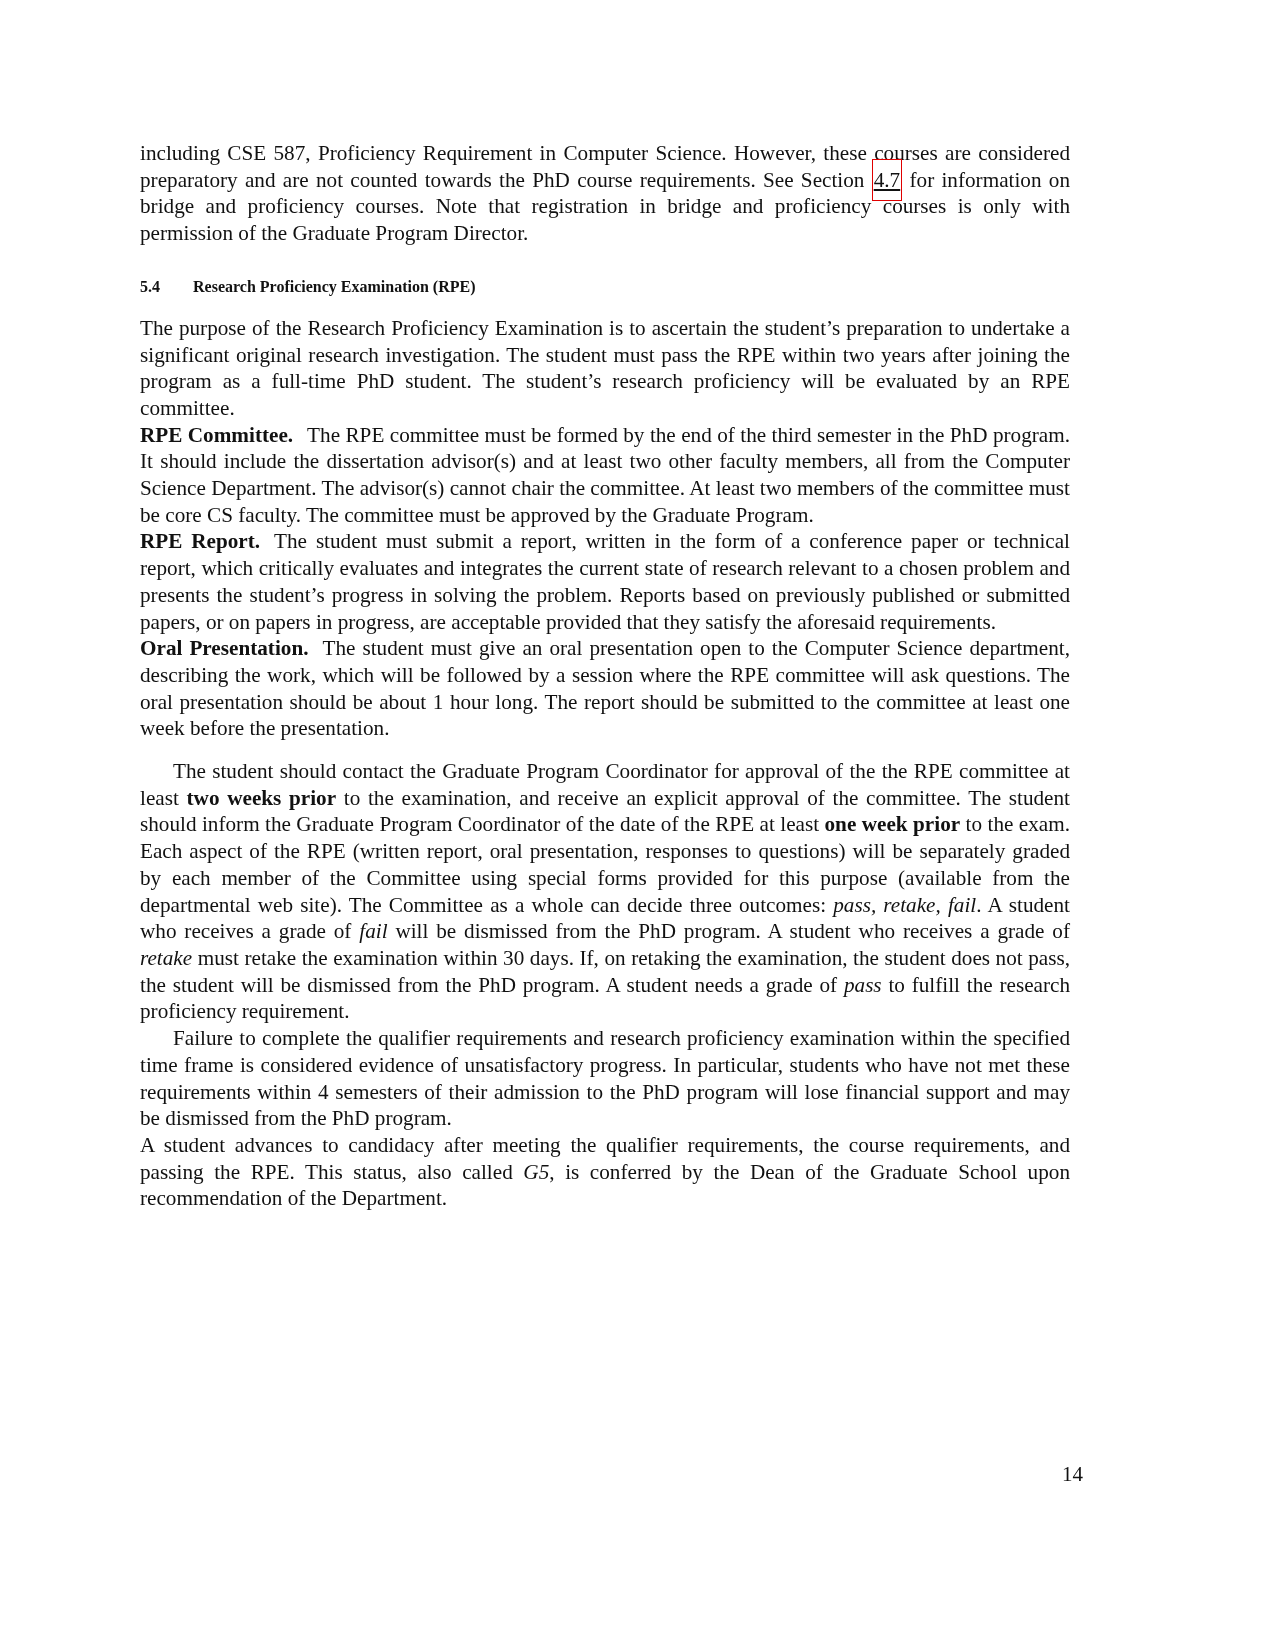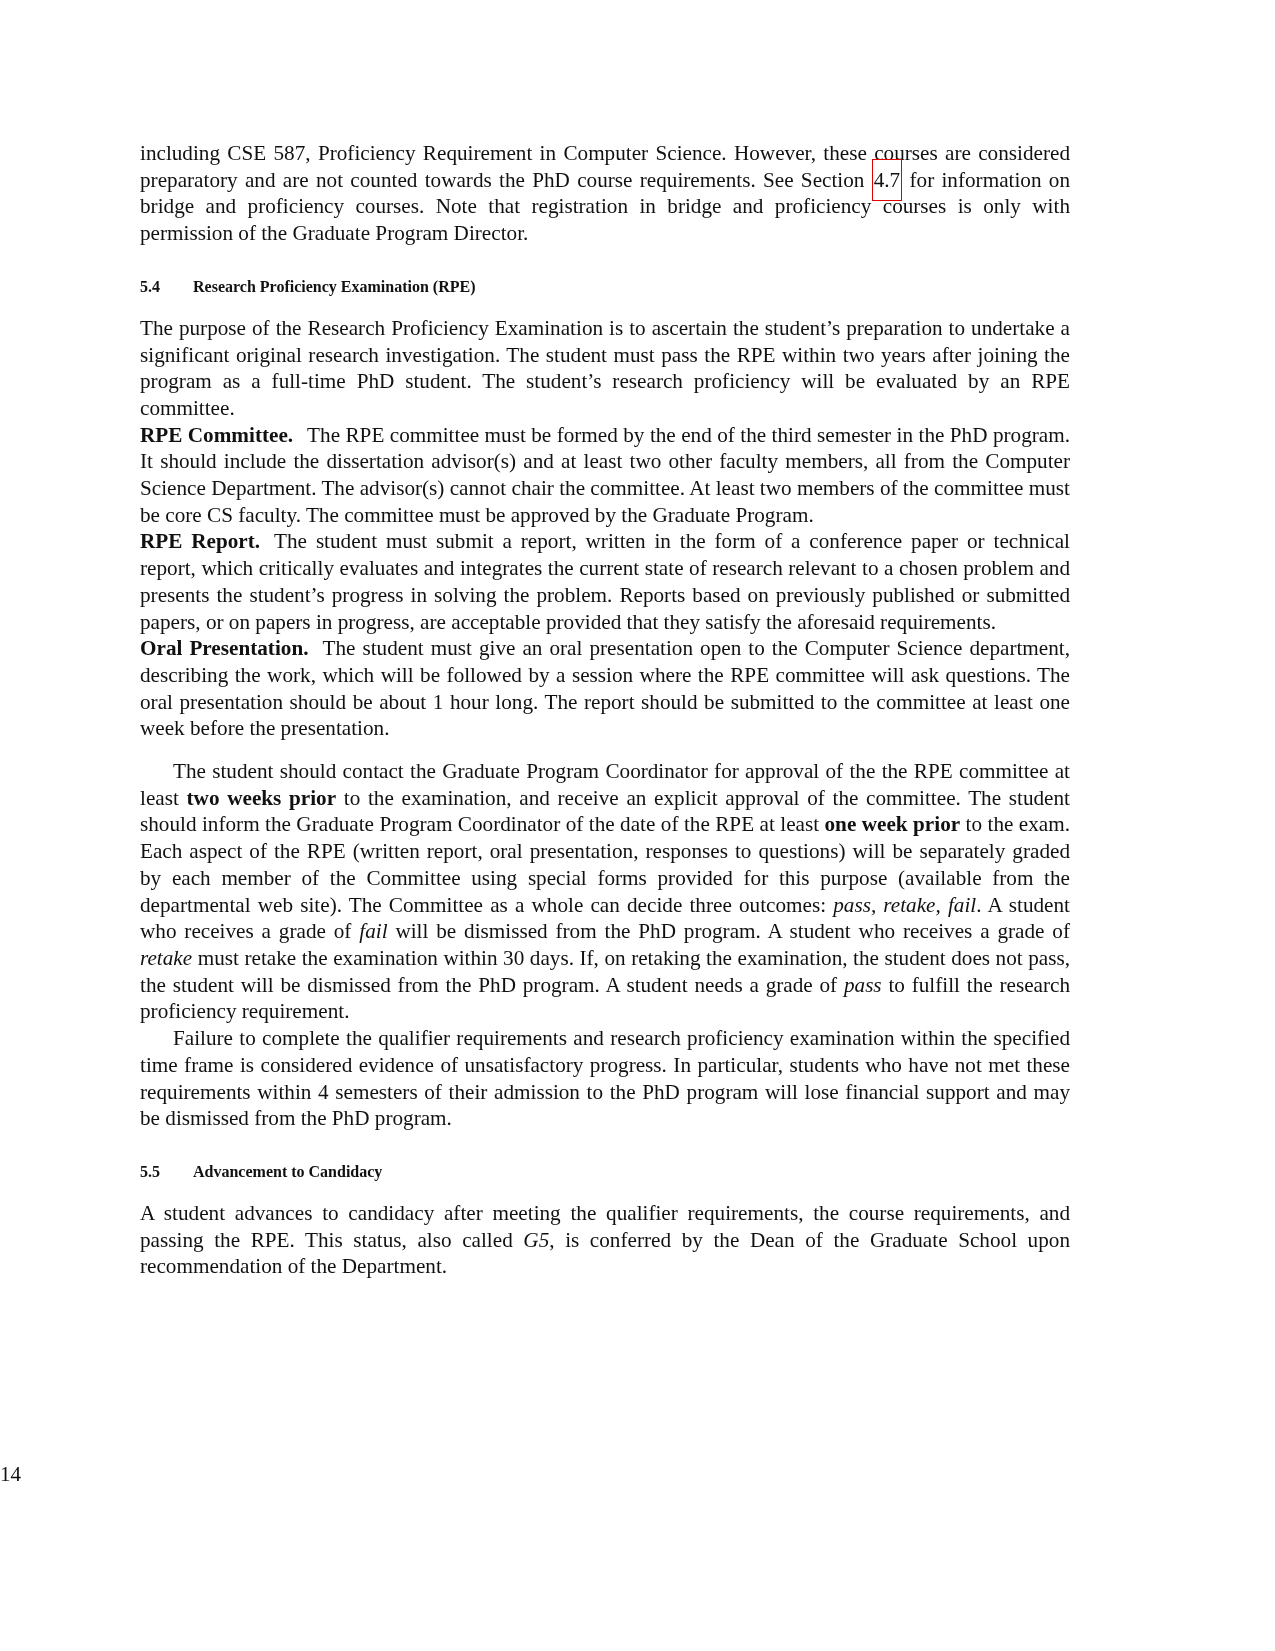--- a/index.html
+++ b/index.html
@@ -13,23 +13,23 @@
     p { margin: 0; }
     .gap { }
     .gap-s { margin-top: 16px; }
     h2 {
       font-size: 16px; font-weight: bold; margin: 26px 0 14px 0; line-height: 28px;
       text-align: left;
     }
     h2 .num { display: inline-block; width: 53px; }
     .runin { font-weight: bold; margin-right: 14px; }
     .indent { text-indent: 33px; }
-    .ref { border: 1.5px solid #e00000; padding: 8px 1px; }
+    .ref { border: 1.5px solid #e00000; padding: 8px 1px; text-decoration: underline; }
     .pagenum {
-      position: absolute; left: 0; width: 1067px; top: 1462px; text-align: left;
+      position: absolute; left: 16px; width: 1067px; top: 1462px; text-align: right;
       font-family: "Liberation Serif", "DejaVu Serif", serif; font-size: 21px; color: #111;
     }
   </style>
 </head>
 <body>
 
 <div class="page">
   <p><span>including CSE 587, Proficiency Requirement in Computer Science. However, these courses are considered preparatory and are not counted towards the PhD course requirements. See Section </span><a class="ref">4.7</a><span> for information on bridge and proficiency courses. Note that registration in bridge and proficiency courses is only with permission of the Graduate Program Director.</span></p>
 
   <h2><span class="num">5.4</span><span>Research Proficiency Examination (RPE)</span></h2>
@@ -39,18 +39,17 @@
   <p class="gap"><span class="runin">RPE Committee.</span><span>The RPE committee must be formed by the end of the third semester in the PhD program. It should include the dissertation advisor(s) and at least two other faculty members, all from the Computer Science Department. The advisor(s) cannot chair the committee. At least two members of the committee must be core CS faculty. The committee must be approved by the Graduate Program.</span></p>
 
   <p class="gap"><span class="runin">RPE Report.</span><span>The student must submit a report, written in the form of a conference paper or technical report, which critically evaluates and integrates the current state of research relevant to a chosen problem and presents the student’s progress in solving the problem. Reports based on previously published or submitted papers, or on papers in progress, are acceptable provided that they satisfy the aforesaid requirements.</span></p>
 
   <p class="gap"><span class="runin">Oral Presentation.</span><span>The student must give an oral presentation open to the Computer Science department, describing the work, which will be followed by a session where the RPE committee will ask questions. The oral presentation should be about 1 hour long. The report should be submitted to the committee at least one week before the presentation.</span></p>
 
   <p class="gap-s indent"><span>The student should contact the Graduate Program Coordinator for approval of the the RPE committee at least </span><b>two weeks prior</b><span> to the examination, and receive an explicit approval of the committee. The student should inform the Graduate Program Coordinator of the date of the RPE at least </span><b>one week prior</b><span> to the exam. Each aspect of the RPE (written report, oral presentation, responses to questions) will be separately graded by each member of the Committee using special forms provided for this purpose (available from the departmental web site). The Committee as a whole can decide three outcomes: </span><i>pass, retake, fail</i><span>. A student who receives a grade of </span><i>fail</i><span> will be dismissed from the PhD program. A student who receives a grade of </span><i>retake</i><span> must retake the examination within 30 days. If, on retaking the examination, the student does not pass, the student will be dismissed from the PhD program. A student needs a grade of </span><i>pass</i><span> to fulfill the research proficiency requirement.</span></p>
 
   <p class="indent">Failure to complete the qualifier requirements and research proficiency examination within the specified time frame is considered evidence of unsatisfactory progress. In particular, students who have not met these requirements within 4 semesters of their admission to the PhD program will lose financial support and may be dismissed from the PhD program.</p>
 
-  <h2><span class="num">5.5</span><span>Advancement to Candidacy</span></h2>
 
   <p><span>A student advances to candidacy after meeting the qualifier requirements, the course requirements, and passing the RPE. This status, also called </span><i>G5</i><span>, is conferred by the Dean of the Graduate School upon recommendation of the Department.</span></p>
 </div>
 
 <div class="pagenum">14</div>
 
 </body></html>

